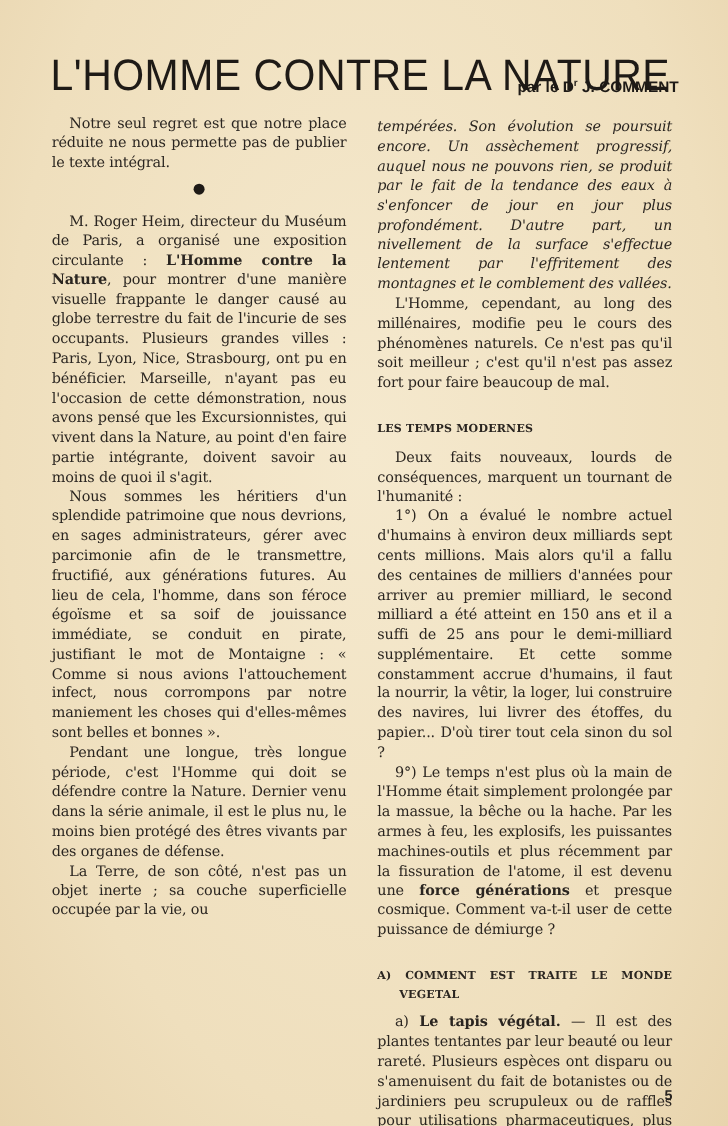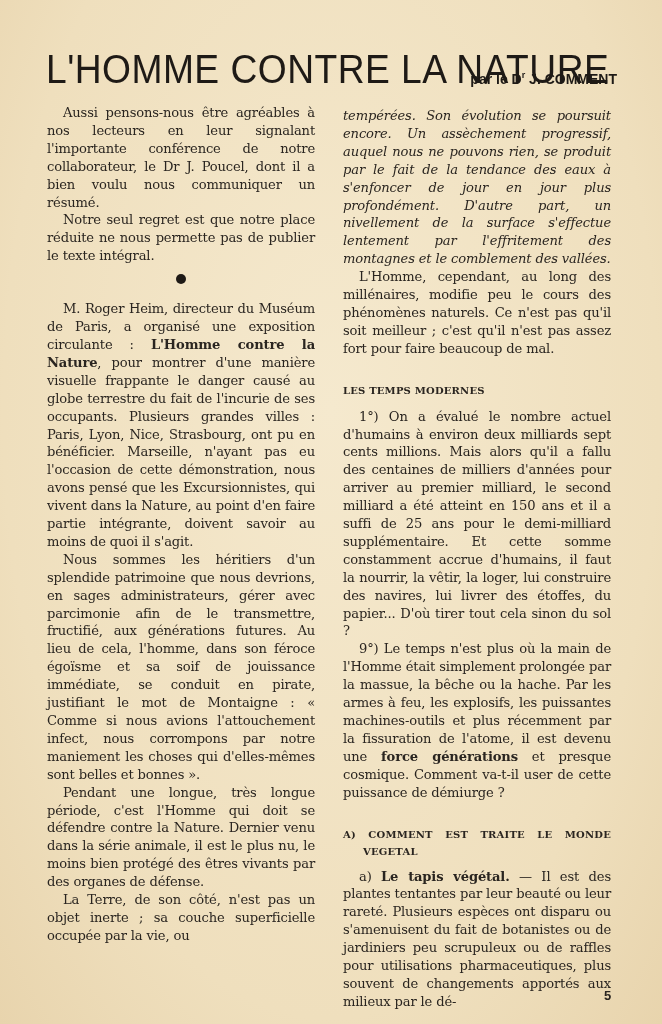--- a/index.html
+++ b/index.html
@@ -49,34 +49,34 @@
     font-family:"Liberation Sans", sans-serif; font-weight:bold; font-size:13px;
   }
 </style>
 </head>
 <body>
 
 <h1 class="title">L'HOMME CONTRE LA NATURE</h1>
 <div class="byline"><span>par le D</span><sup>r</sup><span> J. COMMENT</span></div>
 
 <div class="col left">
-  <p>Aussi pensons-nous être agréables à nos lecteurs en leur signalant l'importante conférence de notre collaborateur, le Dr J. Poucel, dont il a bien voulu nous communiquer un résumé.</p>
   <p>Notre seul regret est que notre place réduite ne nous permette pas de publier le texte intégral.</p>
   <div class="bullet"></div>
   <p><span>M. Roger Heim, directeur du Muséum de Paris, a organisé une exposition circulante : </span><b>L'Homme contre la Nature</b><span>, pour montrer d'une manière visuelle frappante le danger causé au globe terrestre du fait de l'incurie de ses occupants. Plusieurs grandes villes : Paris, Lyon, Nice, Strasbourg, ont pu en bénéficier. Marseille, n'ayant pas eu l'occasion de cette démonstration, nous avons pensé que les Excursionnistes, qui vivent dans la Nature, au point d'en faire partie intégrante, doivent savoir au moins de quoi il s'agit.</span></p>
   <p>Nous sommes les héritiers d'un splendide patrimoine que nous devrions, en sages administrateurs, gérer avec parcimonie afin de le transmettre, fructifié, aux générations futures. Au lieu de cela, l'homme, dans son féroce égoïsme et sa soif de jouissance immédiate, se conduit en pirate, justifiant le mot de Montaigne : « Comme si nous avions l'attouchement infect, nous corrompons par notre maniement les choses qui d'elles-mêmes sont belles et bonnes ».</p>
   <p>Pendant une longue, très longue période, c'est l'Homme qui doit se défendre contre la Nature. Dernier venu dans la série animale, il est le plus nu, le moins bien protégé des êtres vivants par des organes de défense.</p>
   <p><span>La Terre, de son côté, n'est pas un objet inerte ; sa couche superficielle occupée par la vie, ou </span></p>
 </div>
 
 <div class="col right">
   <p class="nb">tempérées. Son évolution se poursuit encore. Un assèchement progressif, auquel nous ne pouvons rien, se produit par le fait de la tendance des eaux à s'enfoncer de jour en jour plus profondément. D'autre part, un nivellement de la surface s'effectue lentement par l'effritement des montagnes et le comblement des vallées.</p>
   <p>L'Homme, cependant, au long des millénaires, modifie peu le cours des phénomènes naturels. Ce n'est pas qu'il soit meilleur ; c'est qu'il n'est pas assez fort pour faire beaucoup de mal.</p>
   <div class="gap"></div>
   <h3>LES TEMPS MODERNES</h3>
+  <p>Deux faits nouveaux, lourds de conséquences, marquent un tournant de l'humanité :</p>
   <p>1°) On a évalué le nombre actuel d'humains à environ deux milliards sept cents millions. Mais alors qu'il a fallu des centaines de milliers d'années pour arriver au premier milliard, le second milliard a été atteint en 150 ans et il a suffi de 25 ans pour le demi-milliard supplémentaire. Et cette somme constamment accrue d'humains, il faut la nourrir, la vêtir, la loger, lui construire des navires, lui livrer des étoffes, du papier... D'où tirer tout cela sinon du sol ?</p>
   <p><span>9°) Le temps n'est plus où la main de l'Homme était simplement prolongée par la massue, la bêche ou la hache. Par les armes à feu, les explosifs, les puissantes machines-outils et plus récemment par la fissuration de l'atome, il est devenu une </span><b>force générations</b><span> et presque cosmique. Comment va-t-il user de cette puissance de démiurge ?</span></p>
   <div class="gap"></div>
   <h3 class="hang">A) COMMENT EST TRAITE LE MONDE VEGETAL</h3>
   <p><span>a) </span><b>Le tapis végétal.</b><span> — Il est des plantes tentantes par leur beauté ou leur rareté. Plusieurs espèces ont disparu ou s'amenuisent du fait de botanistes ou de jardiniers peu scrupuleux ou de raffles pour utilisations pharmaceutiques, plus souvent de changements apportés aux milieux par le dé-</span></p>
 </div>
 
 <div class="pagenum">5</div>
 
 </body></html>

